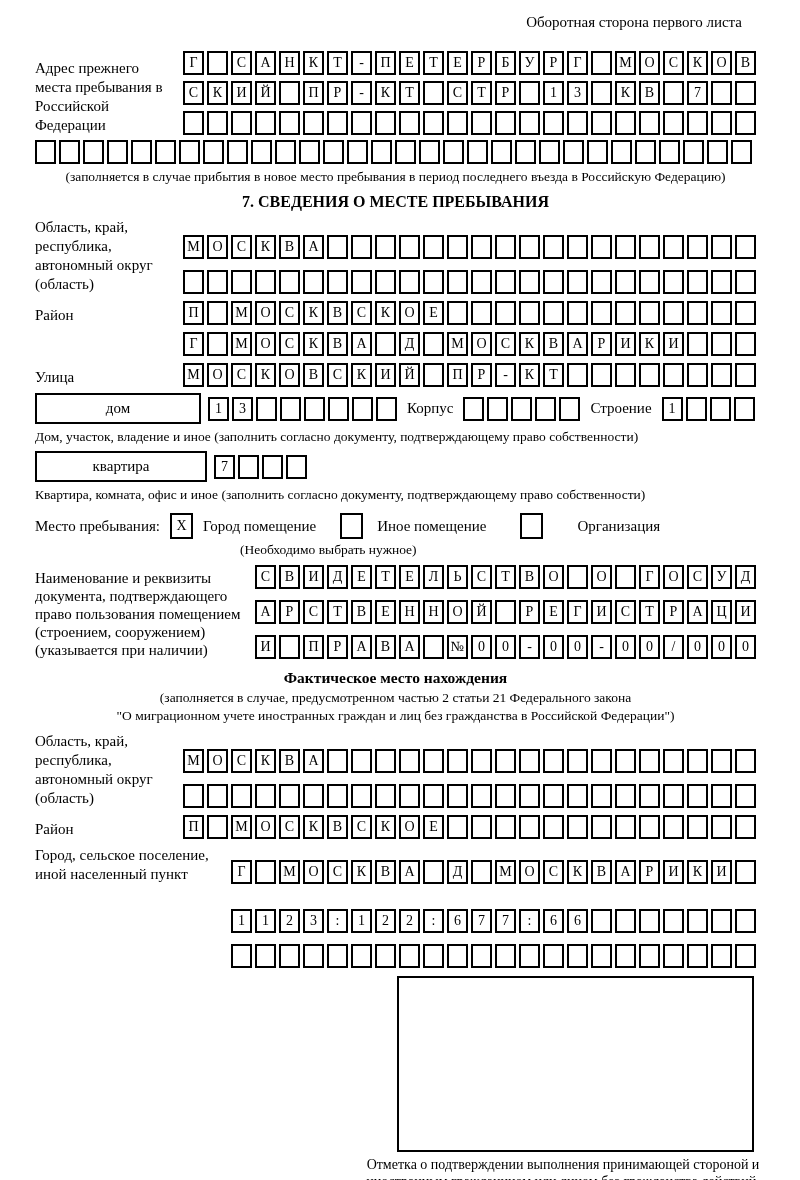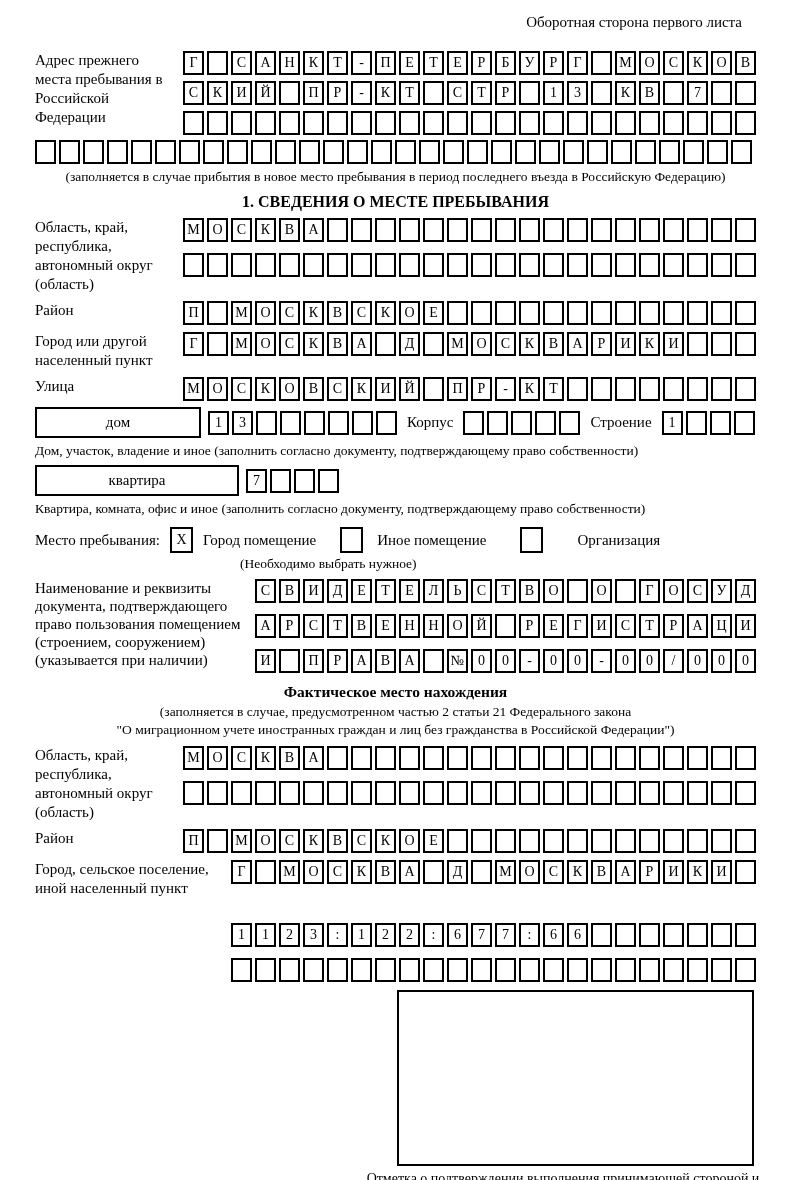--- a/index.html
+++ b/index.html
@@ -1,21 +1,21 @@
 <!DOCTYPE html>
 <html><head>
 <meta charset="utf-8">
 <style>
   html,body{margin:0;padding:0;background:#fff;}
   body{width:800px;height:1180px;overflow:hidden;color:#000;
        font-family:"Liberation Serif", serif;}
   .page{padding:14px 44px 0 35px;}
   .header-note{text-align:right;font-size:15px;padding-right:14px;margin-bottom:20px;}
 
-  .form-row{display:flex;align-items:flex-start;margin-top:7px;}
+  .form-row{display:flex;align-items:flex-end;margin-top:7px;}
   .row-label{font-size:15px;line-height:19px;}
   .w132{width:142px;}
   .w112{width:118px;}
   .w150{width:158px;}
   .w60{width:120px;}
   .w140{width:150px;}
   .w190{width:196px;}
   .w215{width:212px;}
 
   .box-col{margin-left:auto;display:flex;flex-direction:column;gap:6px;}
@@ -28,21 +28,21 @@
   .full-row{margin-top:5px;}
 
   .note{font-size:13.5px;line-height:17px;}
   .center{text-align:center;margin-top:4px;font-family:Liberation Serif, serif;}
   .sec-title{text-align:center;font-size:16px;font-weight:bold;margin:8px 0 2px 0;}
 
   .house-row{display:flex;align-items:center;gap:7px;margin-top:6px;}
   .wide-box{border:2px solid #000;box-sizing:border-box;height:31px;
             display:flex;align-items:center;justify-content:center;font-size:15px;}
   .wb-house{width:166px;}
-  .wb-apt{width:204px;}
+  .wb-apt{width:172px;}
   .inline-label{font-size:15px;padding:0 3px;}
 
   .stay-row{display:flex;align-items:center;font-size:15px;margin-top:10px;}
   .checkbox{width:23px;height:26px;border:2px solid #000;box-sizing:border-box;
             display:flex;align-items:center;justify-content:center;
             font-size:14px;flex:0 0 auto;}.gap10{margin-left:10px;}.gap14{margin-left:14px;}
   .gap24{margin-left:24px;}.gap34{margin-left:34px;}
   .choose-note{font-size:13.5px;margin:3px 0 2px 205px;}
 
   .actual-note{text-align:center;font-size:13.5px;line-height:18px;margin-top:2px;}
@@ -169,21 +169,21 @@
       <div class="cell"></div>
       <div class="cell"></div>
       <div class="cell"></div>
       <div class="cell"></div>
       <div class="cell"></div>
       <div class="cell"></div>
       <div class="cell"></div>
     </div>
   <div class="note center">(заполняется в случае прибытия в новое место пребывания в период последнего въезда в Российскую Федерацию)</div>
 
-  <div class="sec-title">1. СВЕДЕНИЯ О МЕСТЕ ПРЕБЫВАНИЯ</div>
+  <div class="sec-title">7. СВЕДЕНИЯ О МЕСТЕ ПРЕБЫВАНИЯ</div>
 
   <div class="form-row">
     <div class="row-label w112">Область, край, республика, автономный округ (область)</div>
     <div class="box-col sp">
       <div class="box-row">
           <div class="cell">М</div>
           <div class="cell">О</div>
           <div class="cell">С</div>
           <div class="cell">К</div>
           <div class="cell">В</div>
@@ -260,21 +260,20 @@
         <div class="cell"></div>
         <div class="cell"></div>
         <div class="cell"></div>
         <div class="cell"></div>
         <div class="cell"></div>
         <div class="cell"></div>
       </div>
   </div>
 
   <div class="form-row">
-    <div class="row-label w150">Город или другой населенный пункт</div>
     <div class="box-row">
         <div class="cell">Г</div>
         <div class="cell"></div>
         <div class="cell">М</div>
         <div class="cell">О</div>
         <div class="cell">С</div>
         <div class="cell">К</div>
         <div class="cell">В</div>
         <div class="cell">А</div>
         <div class="cell"></div>

